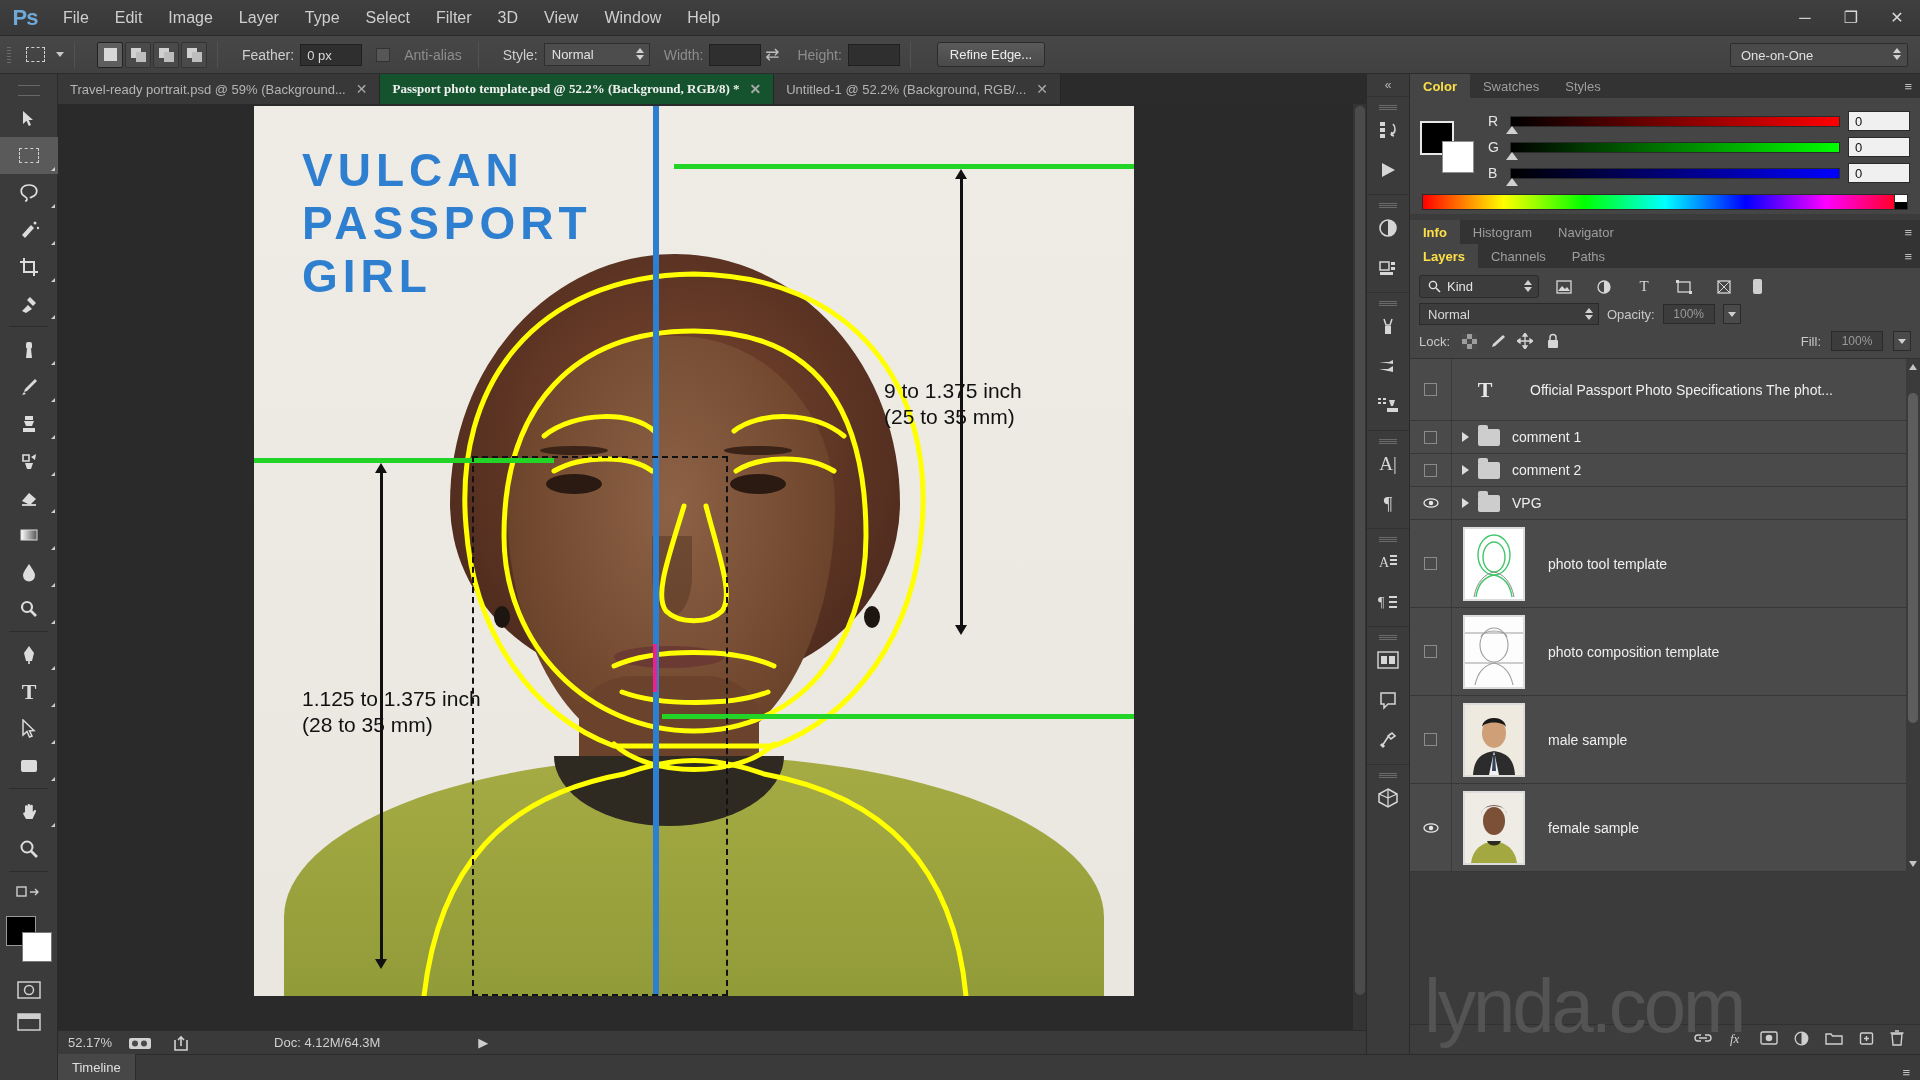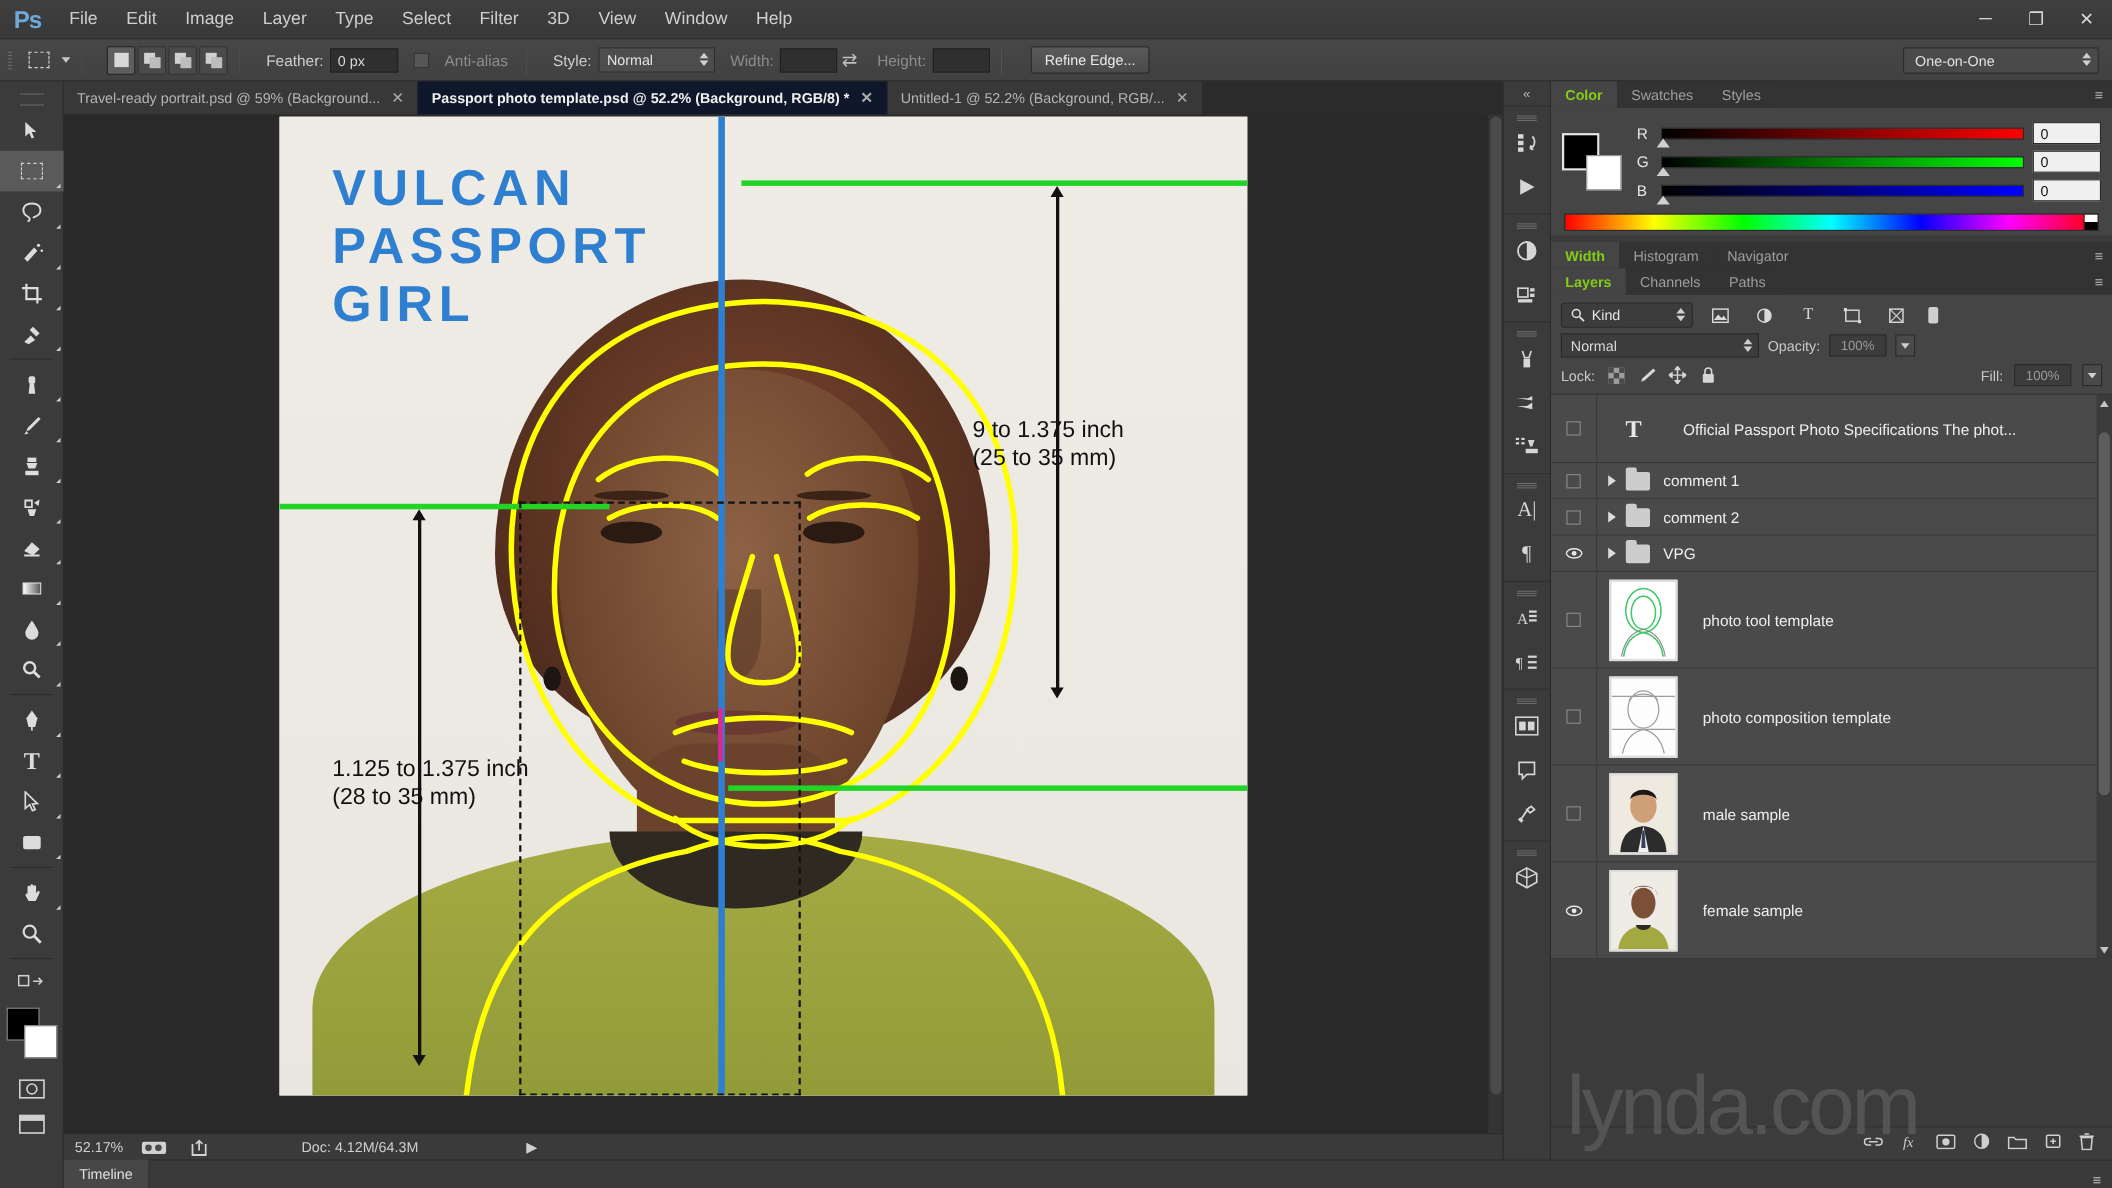--- a/index.html
+++ b/index.html
@@ -97,21 +97,21 @@
   
   .tabbar {
     position: absolute; top: 74px; left: 58px; width: 1308px; height: 30px;
     background: #2b2b2b; display:flex; align-items:flex-end;
   }
   .doc-tab {
     height: 30px; display:flex; align-items:center; gap:10px; padding: 0 12px;
     background:#383838; border-right:1px solid #262626; font-size:13px; color:#b4b4b4;
     white-space:nowrap;
   }
-  .doc-tab.active { background:#0f172a; color:#f0f0f0; font-weight:bold; }
+  .doc-tab.active { background:#14532d; color:#f0f0f0; font-weight:bold;font-family:Liberation Serif, serif; }
   .tab-x { font-size:14px; color:#aaa; }
 
   
   .toolbar {
     position: absolute; top: 74px; left: 0; width: 58px; bottom: 0;
     background: #3b3b3b; border-right:1px solid #2a2a2a;
     padding-top: 6px;
   }
   .tb-grip { height:10px; display:flex;align-items:center;justify-content:center; gap:2px;}
   .tb-grip i { width:22px;height:1px;background:#676767;display:block;}
@@ -229,21 +229,21 @@
   .dc-group { border-top:1px solid #303030; padding: 4px 0; }
   .dc-grip { height:9px; display:flex;align-items:center;justify-content:center;}
   .dc-grip i { width:18px;height:1px;background:#6a6a6a; box-shadow:0 2px 0 #6a6a6a,0 4px 0 #6a6a6a;}
   .dc-ic { height:40px; display:flex;align-items:center;justify-content:center;color:#d6d6d6;font-size:17px;}
 
   .panels { position:absolute; top:74px; left:1410px; width:510px; bottom:26px; background:#3b3b3b; }
   .panel-tabs {
     height:24px; display:flex; background:#333333; align-items:stretch;
   }
   .p-tab { padding:0 13px; display:flex;align-items:center;font-size:13px;color:#9e9e9e; background:#333;}
-  .p-tab.active { background:#454545; color:#84cc16; font-weight:bold;}
+  .p-tab.active { background:#454545; color:#fde047; font-weight:bold;}
   .p-menu { margin-left:auto; display:flex;align-items:center; padding-right:8px; color:#bdbdbd; font-size:13px;}
 
   
   .colorpanel { background:#454545; padding:10px 10px 4px 10px; }
   .color-row { display:flex; align-items:center; }
   .cp-swatches { position:relative; width:56px;height:52px; margin-right:12px; }
   .cp-swatches .f { position:absolute;left:0;top:0;width:34px;height:34px;background:#000;border:2px solid #e8e8e8;}
   .cp-swatches .b { position:absolute;left:22px;top:20px;width:32px;height:32px;background:#fff;border:1px solid #8d8d8d;}
   .slider-block { flex:1; }
   .slider-row { display:flex; align-items:center; height:26px; gap:8px; }
@@ -869,21 +869,21 @@
             <span class="sl-val">0</span>
           </div>
         </div>
       </div>
       <div class="spectrum">
           <span class="ends"></span>
         </div>
     </div>
 
     <div class="panel-tabs" style="margin-top:6px;">
-      <div class="p-tab active">Width</div>
+      <div class="p-tab active">Info</div>
       <div class="p-tab">Histogram</div>
       <div class="p-tab">Navigator</div>
       <div class="p-menu">≡</div>
     </div>
 
     <div class="panel-tabs">
       <div class="p-tab active">Layers</div>
       <div class="p-tab">Channels</div>
       <div class="p-tab">Paths</div>
       <div class="p-menu">≡</div>

